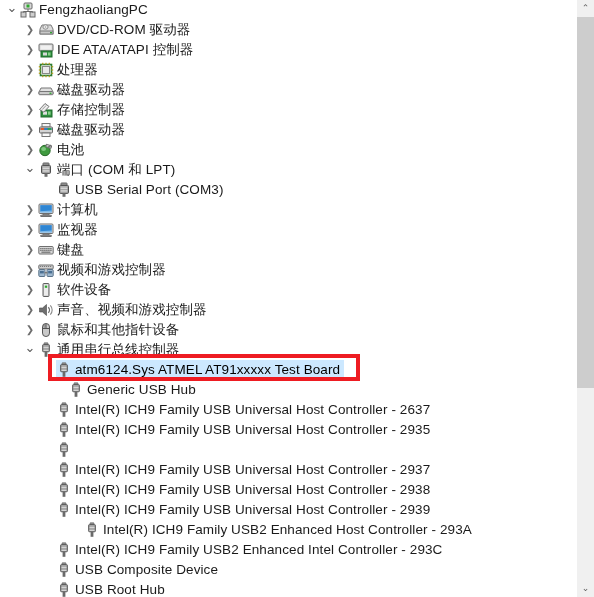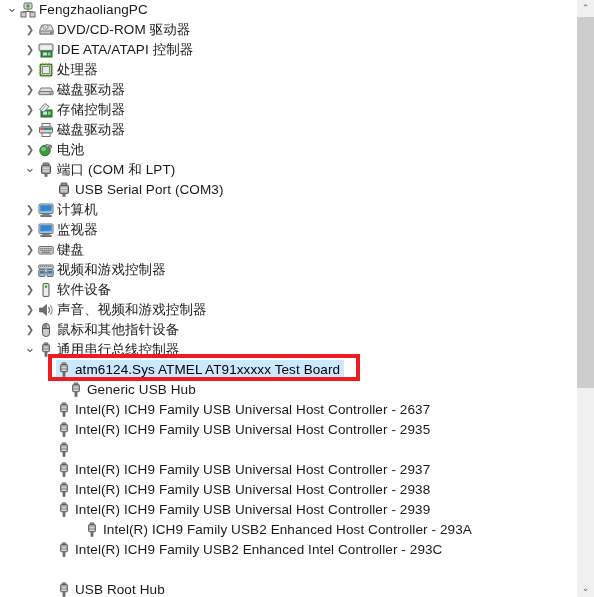--- a/index.html
+++ b/index.html
@@ -565,20 +565,36 @@
         <rect x="5.4" y="3.6" width="5.2" height="0.85"></rect>
         <rect x="5.4" y="5.1" width="5.2" height="0.85"></rect>
         <rect x="5.4" y="6.6" width="5.2" height="0.85"></rect>
         <rect x="5.4" y="8.1" width="5.2" height="0.85"></rect>
       </g>
       <rect x="6.6" y="9.8" width="2.8" height="5" fill="#6a6a6a"></rect>
     </svg>
         </span>
         <span class="label">Intel(R) ICH9 Family USB2 Enhanced Intel Controller - 293C</span>
       </div>
+      <div class="row lvl2" style="top: 560px; position: absolute; left: 0px; right: 0px;">
+        <span class="icon-wrap">
+          <svg width="16" height="16" viewBox="0 0 16 16">
+      <rect x="6" y="0.8" width="4" height="2" rx="0.4" fill="#8f8f8f" stroke="#5a5a5a" stroke-width="0.6"></rect>
+      <rect x="4.5" y="2.6" width="7" height="7.2" rx="1" fill="#7f7f7f" stroke="#4a4a4a" stroke-width="0.7"></rect>
+      <g fill="#e6e6e6">
+        <rect x="5.4" y="3.6" width="5.2" height="0.85"></rect>
+        <rect x="5.4" y="5.1" width="5.2" height="0.85"></rect>
+        <rect x="5.4" y="6.6" width="5.2" height="0.85"></rect>
+        <rect x="5.4" y="8.1" width="5.2" height="0.85"></rect>
+      </g>
+      <rect x="6.6" y="9.8" width="2.8" height="5" fill="#6a6a6a"></rect>
+    </svg>
+        </span>
+        <span class="label">USB Composite Device</span>
+      </div>
       <div class="row lvl2" style="top: 580px; position: absolute; left: 0px; right: 0px;">
         <span class="icon-wrap">
           <svg width="16" height="16" viewBox="0 0 16 16">
       <rect x="6" y="0.8" width="4" height="2" rx="0.4" fill="#8f8f8f" stroke="#5a5a5a" stroke-width="0.6"></rect>
       <rect x="4.5" y="2.6" width="7" height="7.2" rx="1" fill="#7f7f7f" stroke="#4a4a4a" stroke-width="0.7"></rect>
       <g fill="#e6e6e6">
         <rect x="5.4" y="3.6" width="5.2" height="0.85"></rect>
         <rect x="5.4" y="5.1" width="5.2" height="0.85"></rect>
         <rect x="5.4" y="6.6" width="5.2" height="0.85"></rect>
         <rect x="5.4" y="8.1" width="5.2" height="0.85"></rect>

